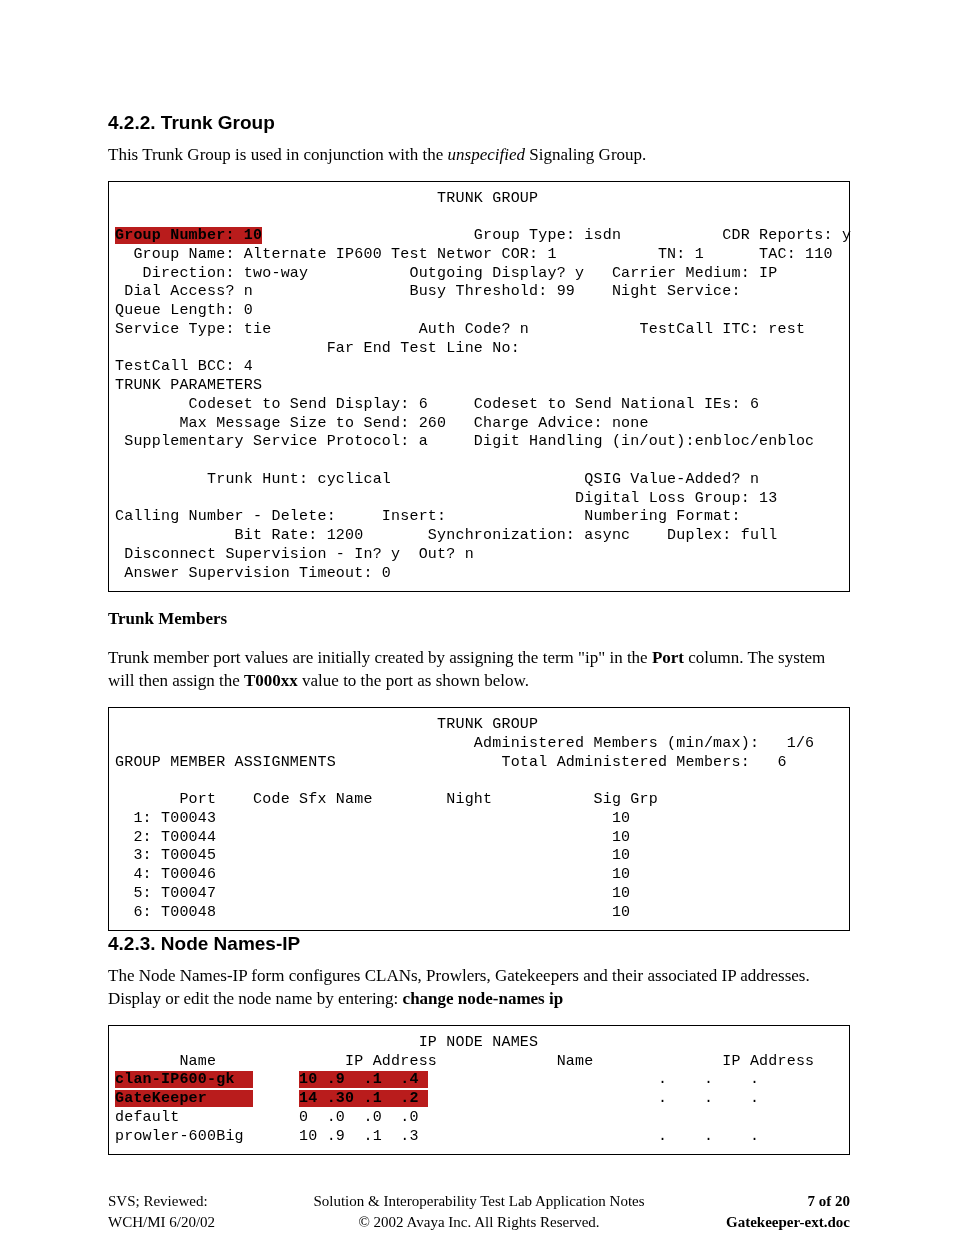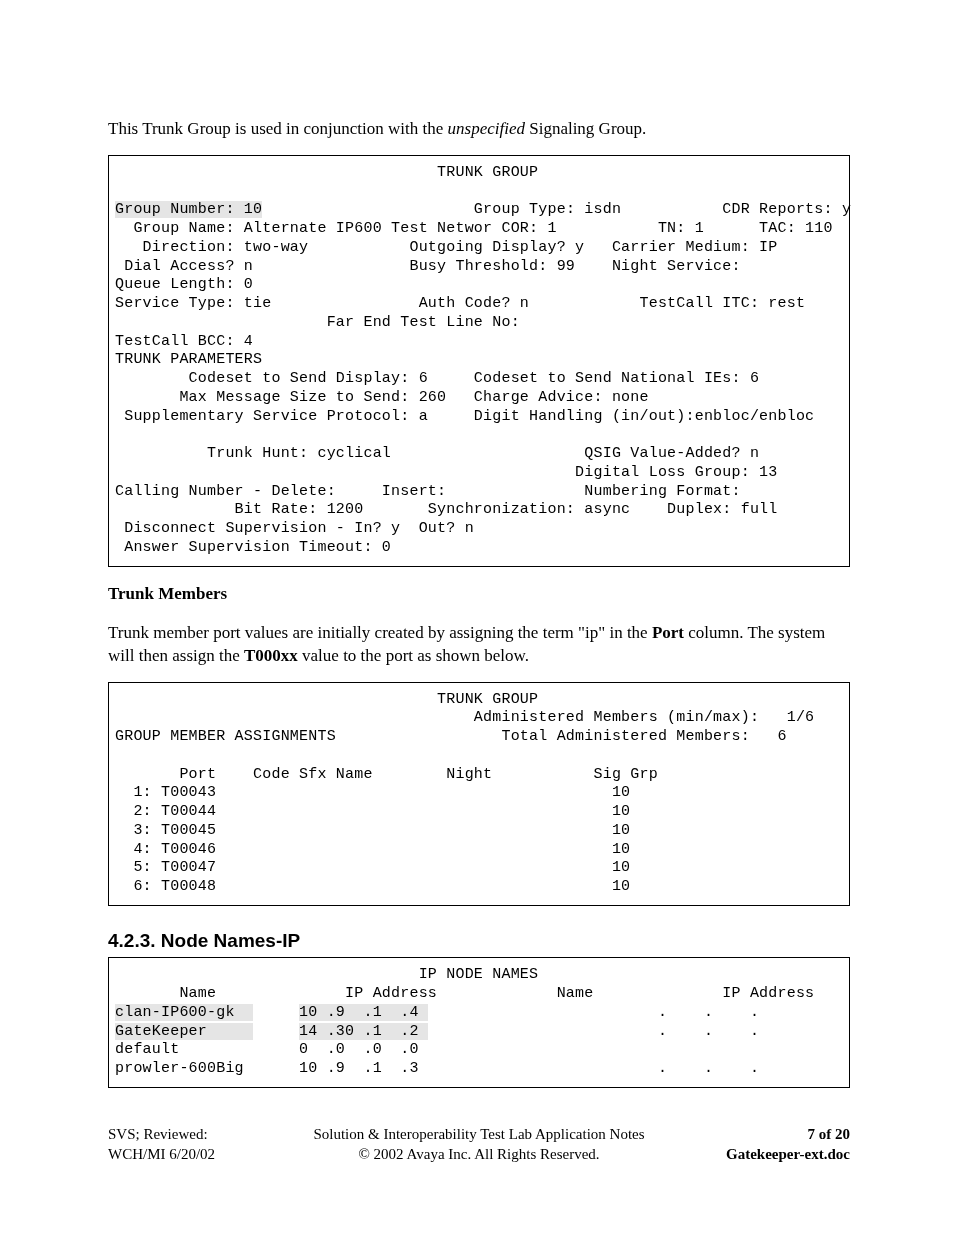--- a/index.html
+++ b/index.html
@@ -36,39 +36,44 @@
     border: 1px solid #000;
     padding: 8px 6px 8px 6px;
     margin: 4px 0 0 0;
     font-family: "Courier New", Courier, monospace;
     font-size: 15px;
     line-height: 1.25;
     white-space: pre;
     letter-spacing: 0.2px;
   }
   .hl {
-    background: #e5e5e5;
+    background: #b91c1c;
+    font-weight: bold;
   }
 
   .footer {
     margin-top: 36px;
     display: flex;
     justify-content: center;
     font-size: 15px;
   }
   .footer > div { line-height: 1.35; }
   .footer .center { text-align: center; flex: 1; }
   .footer .left   { text-align: left;  width: 170px; }
   .footer .right  { text-align: right; width: 170px; font-weight: bold; }
 </style>
 </head>
 <body>
 
 <div class="page">
 
+  <h3>
+    <span>4.2.2.</span>
+    <span>Trunk Group</span>
+  </h3>
   <p class="para">
     <span>This Trunk Group is used in conjunction with the </span><span class="ital">unspecified</span><span> Signaling Group.</span>
   </p>
 
   <div class="term-box"><span>                                   TRUNK GROUP</span>
 
 <span class="hl">Group Number: 10</span><span>                       Group Type: isdn           CDR Reports: y</span>
 <span>  Group Name: Alternate IP600 Test Networ COR: 1           TN: 1      TAC: 110
    Direction: two-way           Outgoing Display? y   Carrier Medium: IP
  Dial Access? n                 Busy Threshold: 99    Night Service:
@@ -99,24 +104,27 @@
 
        Port    Code Sfx Name        Night           Sig Grp
   1: T00043                                           10
   2: T00044                                           10
   3: T00045                                           10
   4: T00046                                           10
   5: T00047                                           10
   6: T00048                                           10
 </span></div>
 
-  <h3 style="margin-top:22px;">
+  <h3 style="">
     <span>4.2.3.</span>
     <span>Node Names-IP</span>
   </h3>
+  <p class="para">
+    <span>The Node Names-IP form configures CLANs, Prowlers, Gatekeepers and their associated IP addresses.   Display or edit the node name by entering: </span><span class="bold">change node-names ip</span>
+  </p>
 
   <div class="term-box" id="term3">                                 IP NODE NAMES
        Name              IP Address             Name              IP Address
 <span class="hl">clan-IP600-gk  </span>     <span class="hl">10 .9  .1  .4 </span>                         .    .    .
 <span class="hl">GateKeeper     </span>     <span class="hl">14 .30 .1  .2 </span>                         .    .    .
 default             0  .0  .0  .0 
 prowler-600Big      10 .9  .1  .3                          .    .    .</div>
 
   <div class="footer">
     <div class="left">

